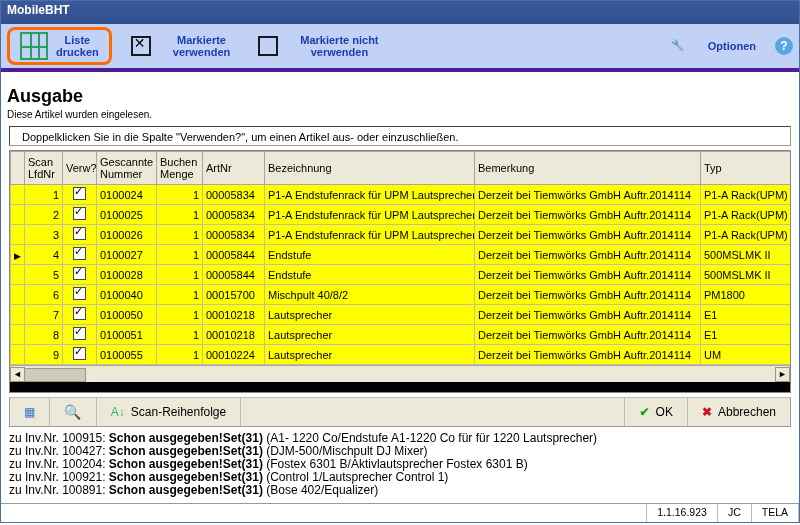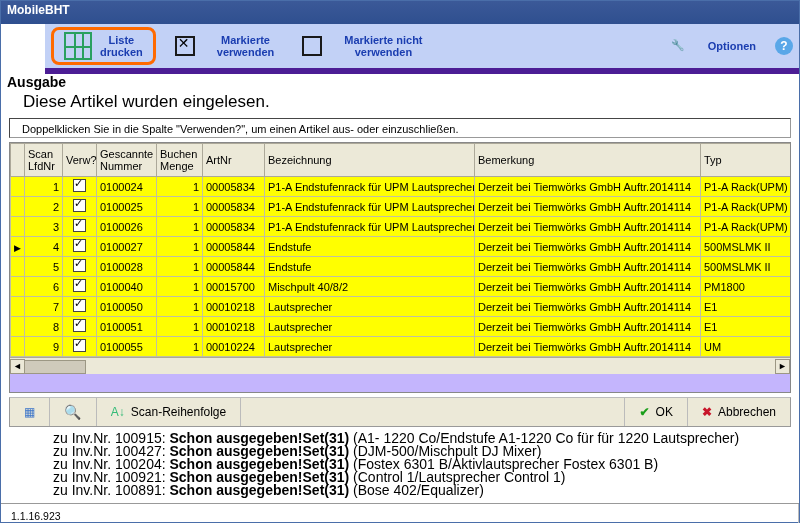--- a/index.html
+++ b/index.html
@@ -1,37 +1,37 @@
 <!DOCTYPE html>
 <html><head>
 <meta charset="utf-8">
 <style>
   html, body { margin:0; padding:0; font-family: "Segoe UI", Tahoma, Arial, sans-serif; font-size:12px; color:#000; }
   .window { width:800px; height:523px; border:1px solid #4a6ea9; background:#fff; display:flex; flex-direction:column; box-sizing:border-box; position:relative; }
   .titlebar { height:19px; background:linear-gradient(#3b5998,#2f4f8f); color:#fff; padding:2px 6px; font-size:12px; font-weight:bold; }
 
-  .toolbar { height:44px; background:#c2d1f6; border-bottom:6px solid #4c1d95; display:flex; align-items:center; padding:0 6px; gap:10px;margin-left:44px; }
+  .toolbar { height:44px; background:#c2d1f6; border-bottom:4px solid #4c1d95; display:flex; align-items:center; padding:0 6px; gap:10px; }
   .tb-btn { display:flex; flex-direction:row; align-items:center; gap:22px; padding:4px 8px; border:1px solid transparent; border-radius:3px; font-size:11px; }
   .tb-label-block { text-align:center; line-height:12px; font-size:11px; color:#1a3db0; font-weight:bold; }
   .tb-sep { flex:1; }
   .print-highlight { border:3px solid #ff6a00; border-radius:8px; padding:2px 10px; display:flex; align-items:center; gap:8px; }
   .icon-grid { width:24px; height:24px; border:2px solid #2aa060; display:inline-block; position:relative; }
   .icon-grid:before, .icon-grid:after { content:""; position:absolute; background:#2aa060; }
   .icon-grid:before { width:100%; height:2px; top:50%; left:0; }
   .icon-grid:after  { height:100%; width:2px; left:33%; top:0; box-shadow:8px 0 0 #2aa060; }
   .chk-mark { width:16px; height:16px; border:2px solid #1a1a1a; display:inline-block; position:relative; }
   .chk-mark.crossed:before { content:"✕"; position:absolute; top:-3px; left:1px; font-size:14px; }
   .gear  { width:14px; height:14px; display:inline-block; color:#e0a800; }
   .help-circle { width:18px; height:18px; border-radius:50%; background:#59a7e8; color:#fff; display:inline-flex; align-items:center; justify-content:center; font-weight:bold; font-size:12px; }
 
-  .section-title { font-weight:bold; padding:0 6px 0 6px; font-size:14px; }
-  .desc { padding:2px 6px 4px 6px; font-size:17px;margin-left:16px; }
+  .section-title { font-weight:bold; padding:14px 6px 0 6px; font-size:18px; }
+  .desc { padding:2px 6px 4px 6px; font-size:10px; }
   .sub-box { margin:2px 8px 4px 8px; border:1px inset #999; padding:4px 6px 2px 12px; font-size:11px; }
 
-  .grid-wrap { flex:1; border:1px solid #888; margin:0 8px 4px 8px; overflow:hidden; position:relative; background:#c4b5fd; }
+  .grid-wrap { flex:1; border:1px solid #888; margin:0 8px 4px 8px; overflow:hidden; position:relative; background:#000000; }
   table.grid { border-collapse:collapse; width:100%; font-size:11px; table-layout:fixed; }
   table.grid th { background:#ece9d8; border:1px solid #aca899; padding:2px 3px; text-align:left; font-weight:normal; white-space:normal; height:28px; vertical-align:middle; }
   table.grid td { border:1px solid #c0c0a0; padding:1px 3px; height:17px; overflow:hidden; white-space:nowrap; text-overflow:clip; }
   .rowhead { width:12px; background:#ece9d8; border:1px solid #aca899; }
   tr.yellow td { background:#ffff00; }
   td.col-scan { text-align:right; }
   td.col-num  { text-align:right; }
   td.col-chk  { text-align:center; }
   .mini-check { display:inline-block; width:11px; height:11px; border:1px solid #444; position:relative; background:#fff; }
   .mini-check.on:before { content:"✓"; position:absolute; top:-3px; left:0; font-size:11px; }
@@ -43,24 +43,24 @@
   .hscroll .arrL { left:0; } .hscroll .arrR { right:0; }
 
   .action-bar { display:flex; align-items:stretch; border:1px solid #999; border-top:1px solid #bbb; margin:0 8px 2px 8px; background:#ece9d8; height:28px; }
   .action-bar .btn { display:flex; align-items:center; gap:6px; padding:0 14px; border-right:1px solid #bbb; font-size:12px; cursor:default; }
   .action-bar .spacer { flex:1; border-right:1px solid #bbb; }
   .mag { color:#888; font-size:14px; }
   .sort-icon { color:#3b7; font-size:12px; }
   .ok-icon { color:#1a9e1a; font-weight:bold; }
   .cancel-icon { color:#c8162a; font-weight:bold; }
 
-  .log { font-size:14px; padding:3px 20px 6px 8px; line-height:13px; overflow:hidden; white-space:nowrap;margin-left:44px; }
+  .log { font-size:12px; padding:3px 20px 6px 8px; line-height:13px; overflow:hidden; white-space:nowrap; }
   .log .bold { font-weight:bold; }
 
-  .statusbar { height:18px; border-top:1px solid #999; display:flex; font-size:10.5px;flex-direction:column; }
+  .statusbar { height:18px; border-top:1px solid #999; display:flex; font-size:10.5px; }
   .statusbar div { border-right:1px solid #bbb; padding:2px 10px; }
   .statusbar .flex { flex:1; }
 </style>
 </head>
 <body>
 
 <div class="window">
 
   <div class="titlebar">
     <span>MobileBHT</span>

